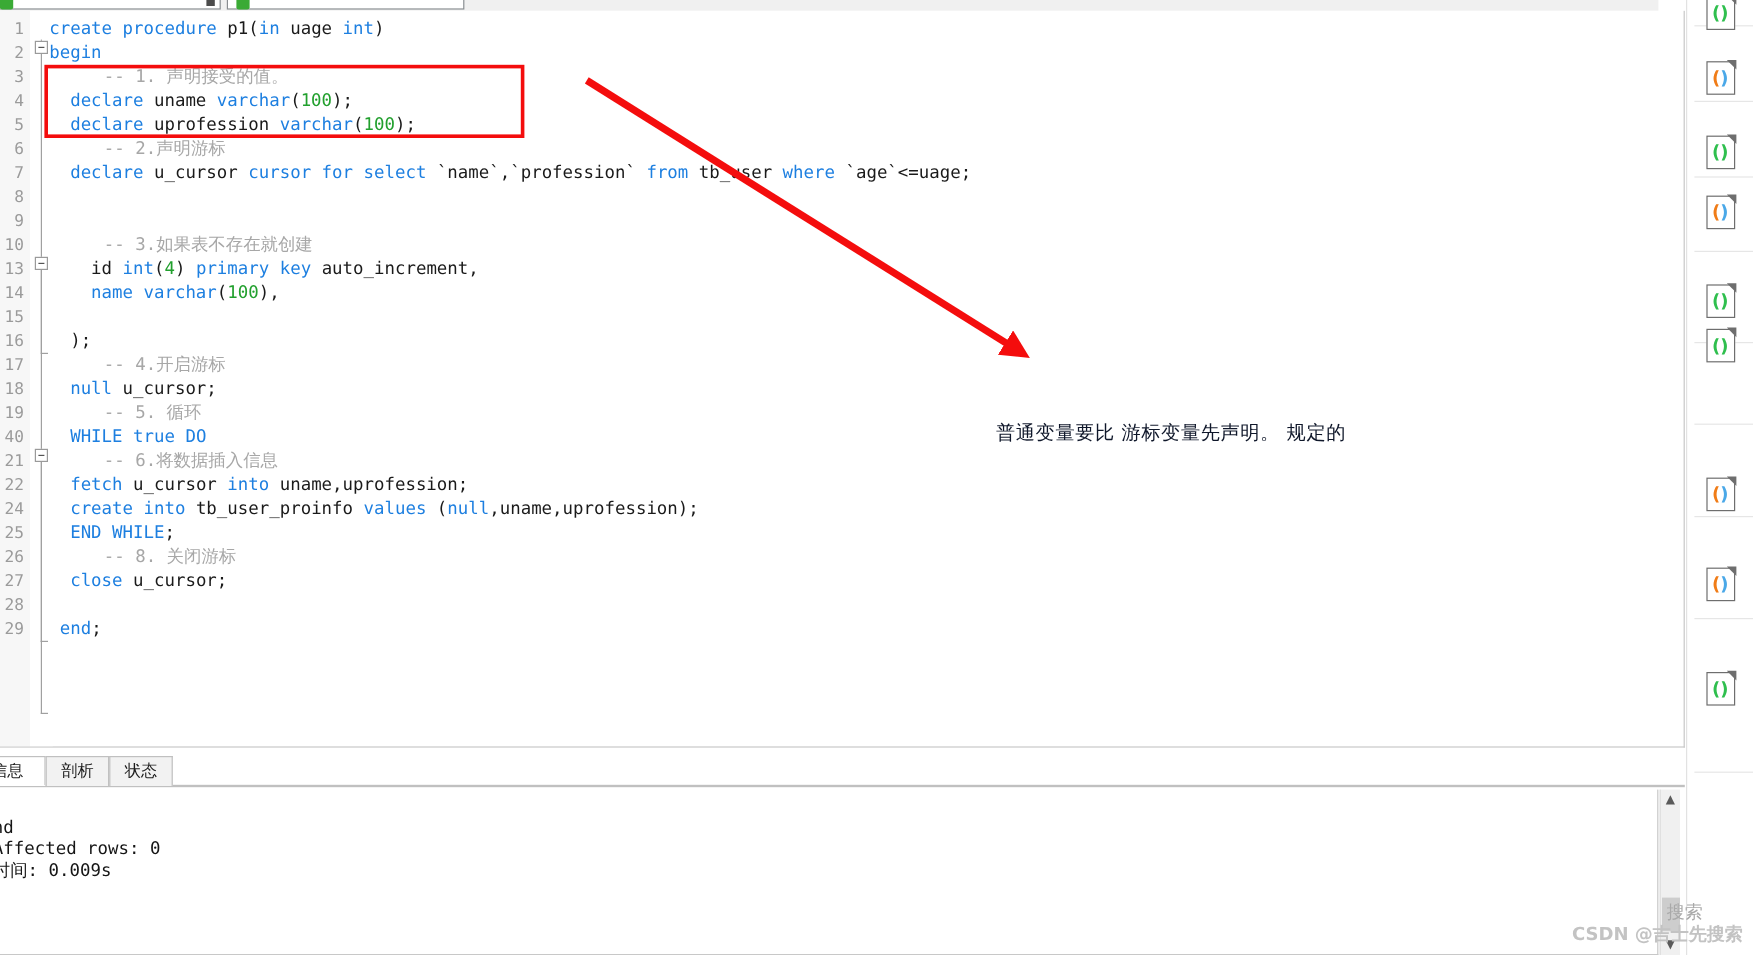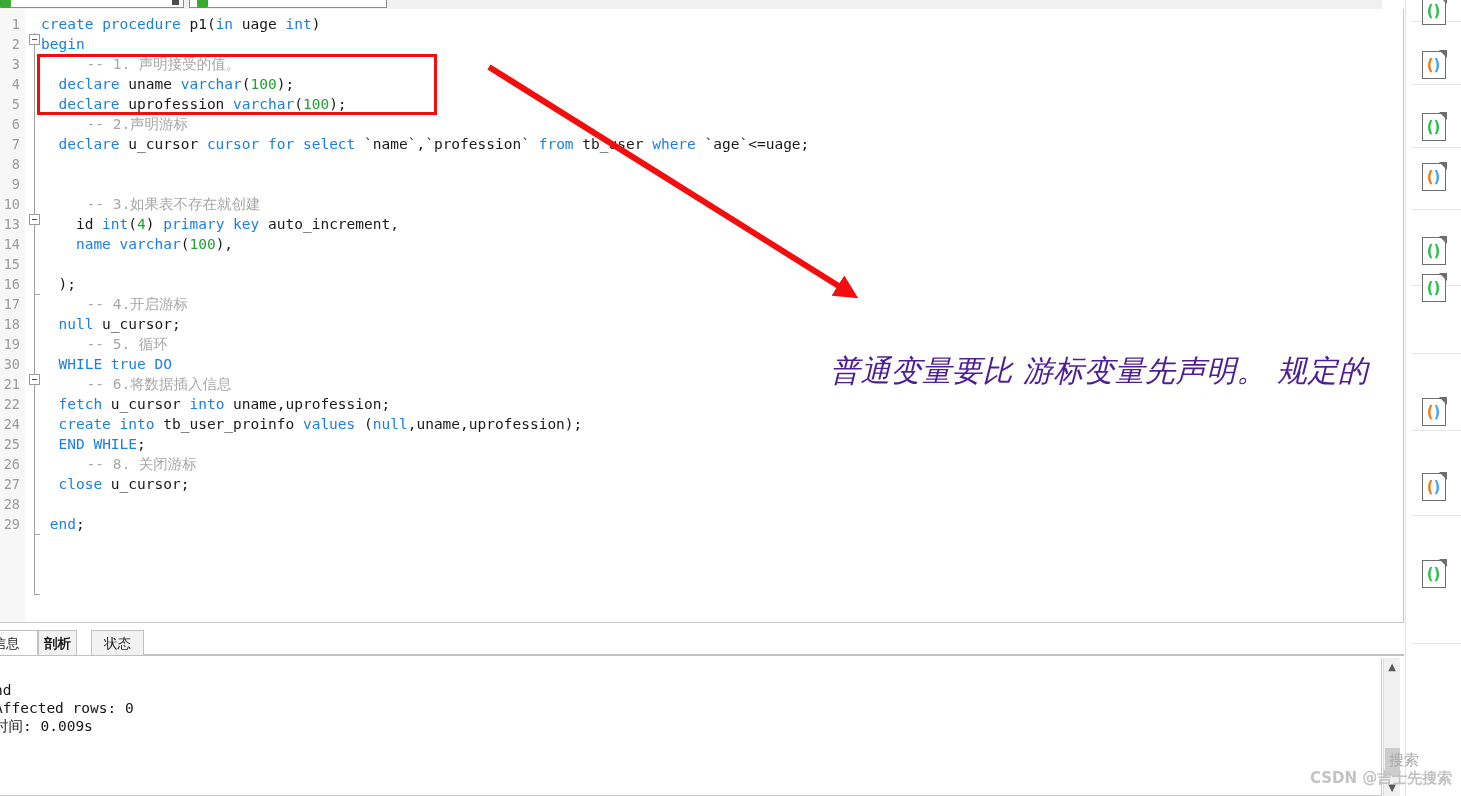--- a/index.html
+++ b/index.html
@@ -112,26 +112,25 @@
     pointer-events: none;
   }
 
   
   .annot-svg {
     position: absolute; left: 0; top: 0; width: 1461px; height: 796px;
     pointer-events: none;
   }
   .annot-text {
     position: absolute;
-    color: #4c1d95;
+    color: #0f172a;
     font-family: "DejaVu Sans", sans-serif;
-    font-size: 30px;
+    font-size: 16px;
     white-space: pre;
     letter-spacing: 0.5px;
-    font-style: italic;
   }
 
   
   .tabbar {
     position: absolute; left: 0; top: 630px; width: 1404px; height: 26px;
     background: #ffffff;
     border-bottom: 1px solid #c0c0c0;
     box-sizing: border-box;
   }
   .tab {
@@ -144,21 +143,21 @@
     line-height: 24px;
     background: #f2f2f2;
     border: 1px solid #c0c0c0;
     border-bottom: none;
   }
   .tab.active {
     background: #ffffff;
     border-bottom: 1px solid #ffffff;
   }
   .tab.t0 { left: -26px; width: 64px; }
-  .tab.t1 { left: 38px;  width: 39px; font-weight: bold; }
+  .tab.t1 { left: 38px;  width: 53px; }
   .tab.t2 { left: 91px;  width: 53px; }
   .tab-rest {
     position: absolute; left: 144px; top: 24px; width: 1260px; height: 1px;
     background: #c0c0c0;
   }
 
   
   .results {
     position: absolute; left: 0; top: 658px; width: 1382px; height: 138px;
     background: #ffffff;
@@ -292,21 +291,21 @@
         <div class="line"><span class="lno">8</span><span class="ltext"></span></div>
         <div class="line"><span class="lno">9</span><span class="ltext"></span></div>
         <div class="line"><span class="lno">10</span><span class="ltext"><span class="cmt">  -- 3.如果表不存在就创建</span></span></div>
         <div class="line"><span class="lno">13</span><span class="ltext"><span class="pl">    id </span><span class="kw">int</span><span class="pl">(</span><span class="num">4</span><span class="pl">) </span><span class="kw">primary</span><span class="pl"> </span><span class="kw">key</span><span class="pl"> auto_increment,</span></span></div>
         <div class="line"><span class="lno">14</span><span class="ltext"><span class="pl">    </span><span class="kw">name</span><span class="pl"> </span><span class="kw">varchar</span><span class="pl">(</span><span class="num">100</span><span class="pl">),</span></span></div>
         <div class="line"><span class="lno">15</span></div>
         <div class="line"><span class="lno">16</span><span class="ltext"><span class="pl">  );</span></span></div>
         <div class="line"><span class="lno">17</span><span class="ltext"><span class="cmt">  -- 4.开启游标</span></span></div>
         <div class="line"><span class="lno">18</span><span class="ltext"><span class="pl">  </span><span class="kw">null</span><span class="pl"> u_cursor;</span></span></div>
         <div class="line"><span class="lno">19</span><span class="ltext"><span class="cmt">  -- 5. 循环</span></span></div>
-        <div class="line"><span class="lno">30</span><span class="ltext"><span class="pl">  </span><span class="kw">WHILE</span><span class="pl"> </span><span class="kw">true</span><span class="pl"> </span><span class="kw">DO</span></span></div>
+        <div class="line"><span class="lno">40</span><span class="ltext"><span class="pl">  </span><span class="kw">WHILE</span><span class="pl"> </span><span class="kw">true</span><span class="pl"> </span><span class="kw">DO</span></span></div>
         <div class="line"><span class="lno">21</span><span class="ltext"><span class="cmt">  -- 6.将数据插入信息</span></span></div>
         <div class="line"><span class="lno">22</span><span class="ltext"><span class="pl">  </span><span class="kw">fetch</span><span class="pl"> u_cursor </span><span class="kw">into</span><span class="pl"> uname,uprofession;</span></span></div>
         <div class="line"><span class="lno">24</span><span class="ltext"><span class="pl">  </span><span class="kw">create</span><span class="pl"> </span><span class="kw">into</span><span class="pl"> tb_user_proinfo </span><span class="kw">values</span><span class="pl"> (</span><span class="kw">null</span><span class="pl">,uname,uprofession);</span></span></div>
         <div class="line"><span class="lno">25</span><span class="ltext"><span class="pl">  </span><span class="kw">END</span><span class="pl"> </span><span class="kw">WHILE</span><span class="pl">;</span></span></div>
         <div class="line"><span class="lno">26</span><span class="ltext"><span class="cmt">  -- 8. 关闭游标</span></span></div>
         <div class="line"><span class="lno">27</span><span class="ltext"><span class="pl">  </span><span class="kw">close</span><span class="pl"> u_cursor;</span></span></div>
         <div class="line"><span class="lno">28</span><span class="ltext"></span></div>
         <div class="line"><span class="lno">29</span><span class="ltext"><span class="pl"> </span><span class="kw">end</span><span class="pl">;</span></span></div>
       </div>
 

